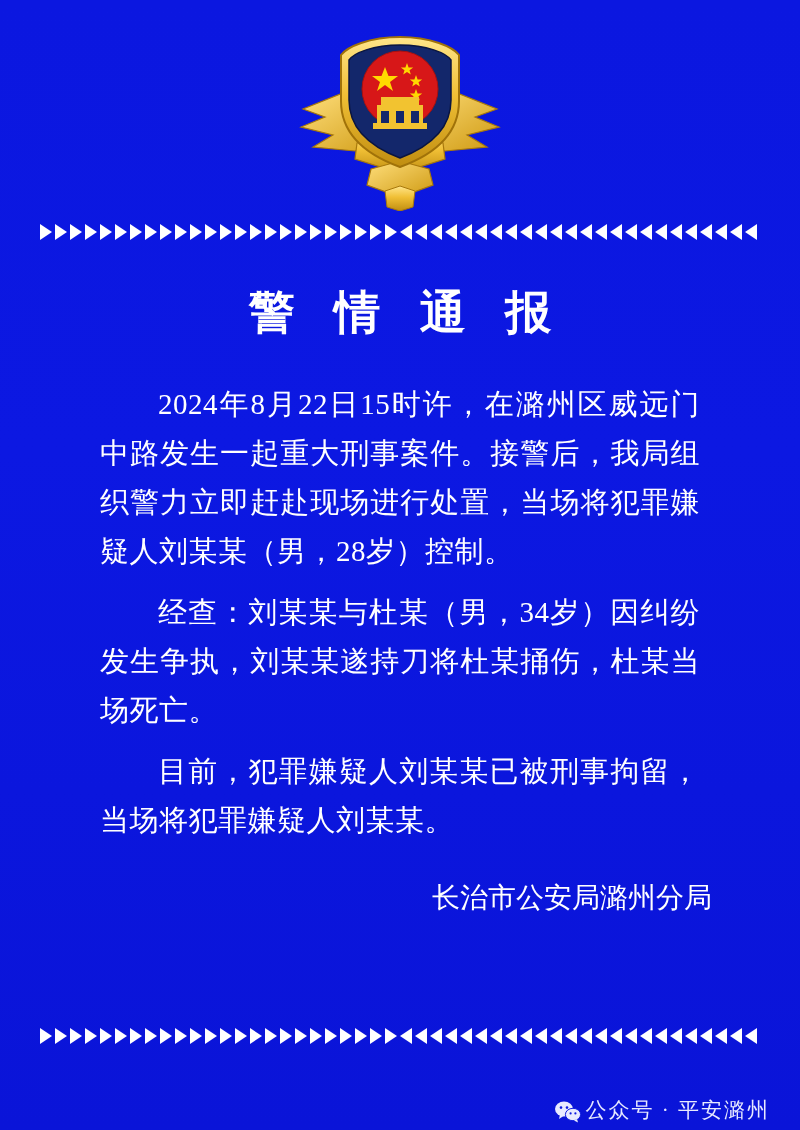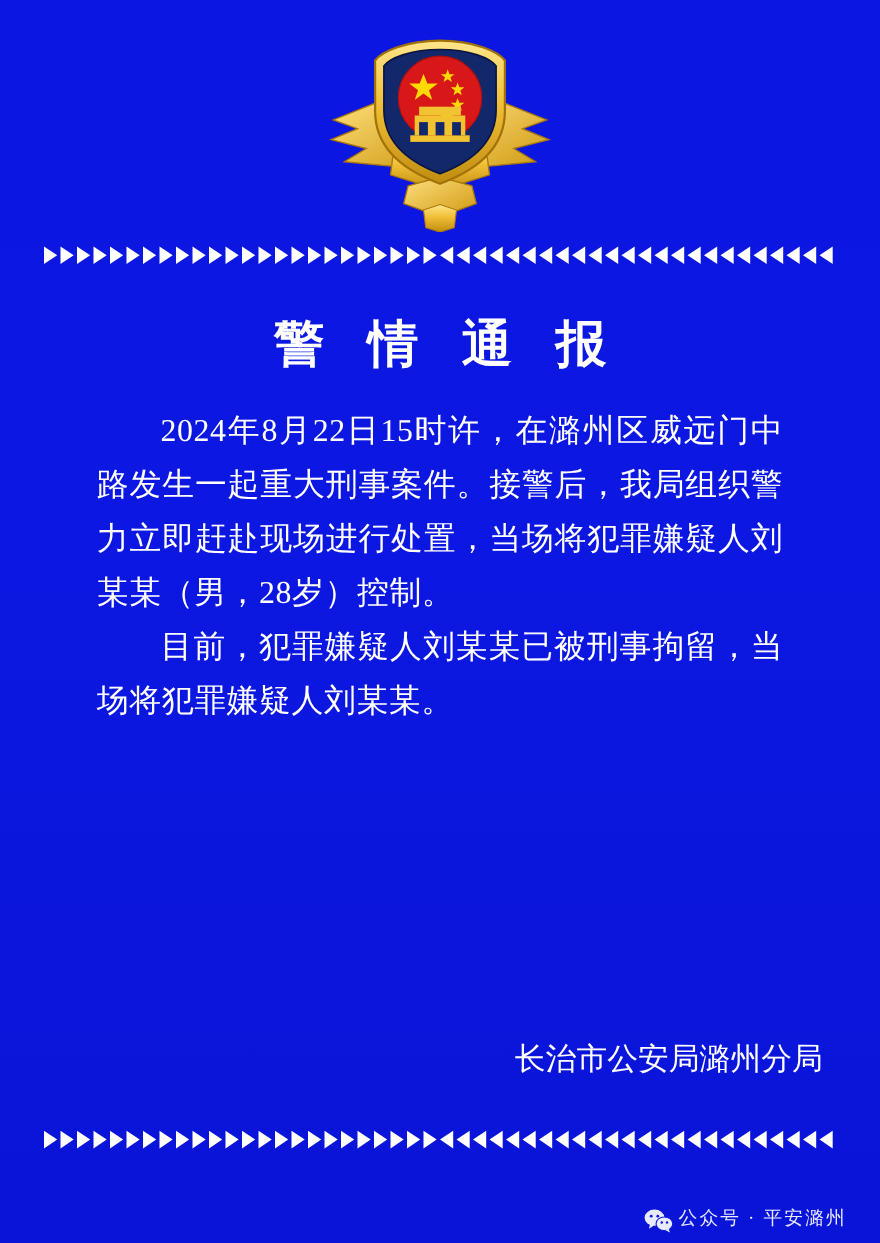--- a/index.html
+++ b/index.html
@@ -90,43 +90,42 @@
     top: 368px;
     left: 88px;
     width: 624px;
     font-size: 29px;
     line-height: 49px;
     text-align: justify;
     text-align-last: left;
     letter-spacing: 0.5px;
   }
   .body-text p {
-    margin: 0;
+    margin: 12px;
     text-indent: 58px;
   }
 
   
   .sign {
     position: absolute;
-    top: 942px;
+    top: 876px;
     left: 0;
     width: 712px;
     text-align: right;
     font-size: 28px;
     line-height: 44px;
-    padding-left: 36px;
   }
 
   
   .footer {
     position: absolute;
     top: 1096px;
     left: 0;
     width: 770px;
-    font-size: 17px;
+    font-size: 21px;
     color: #e8eaff;
     display: flex;
     justify-content: flex-end;
     align-items: center;
     gap: 8px;
   }
   .wechat-icon {
     display: inline-block;
     width: 24px;
     height: 20px;
@@ -236,20 +235,21 @@
       <span class="chev l"></span>
       <span class="chev l"></span>
       <span class="chev l"></span>
     </div>
   </div>
 
   <div class="title">警 情 通 报</div>
 
   <div class="body-text">
     <p>2024年8月22日15时许，在潞州区威远门中路发生一起重大刑事案件。接警后，我局组织警力立即赶赴现场进行处置，当场将犯罪嫌疑人刘某某（男，28岁）控制。</p>
+    <p>经查：刘某某与杜某（男，34岁）因纠纷发生争执，刘某某遂持刀将杜某捅伤，杜某当场死亡。</p>
     <p>目前，犯罪嫌疑人刘某某已被刑事拘留，当场将犯罪嫌疑人刘某某。</p>
   </div>
 
   <div class="sign">
     <div>长治市公安局潞州分局</div>
   </div>
 
   <div class="chev-row bottom">
     <div class="chev-half left">
       <span class="chev r"></span>

